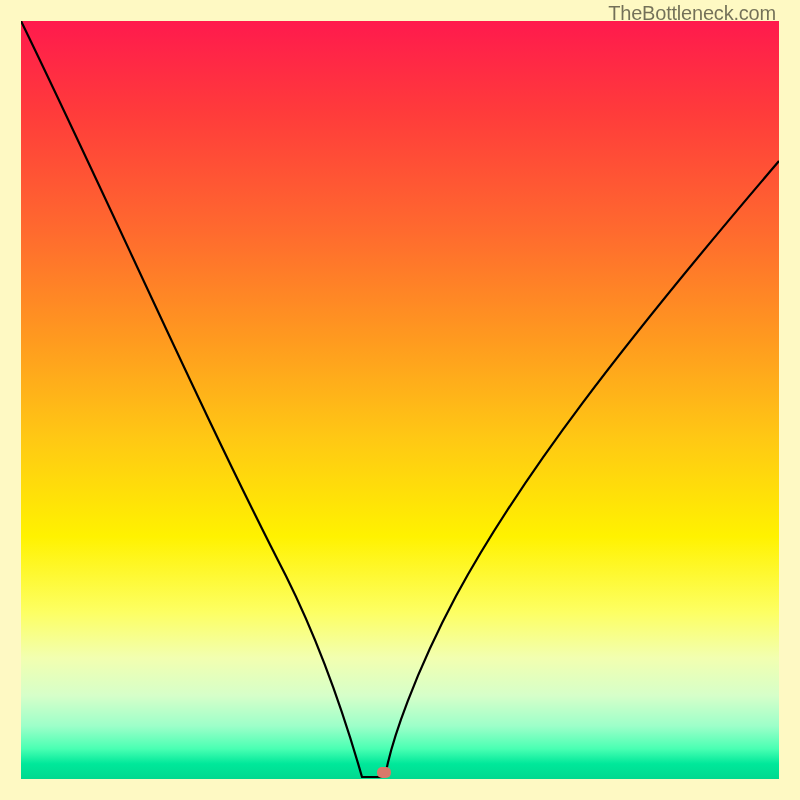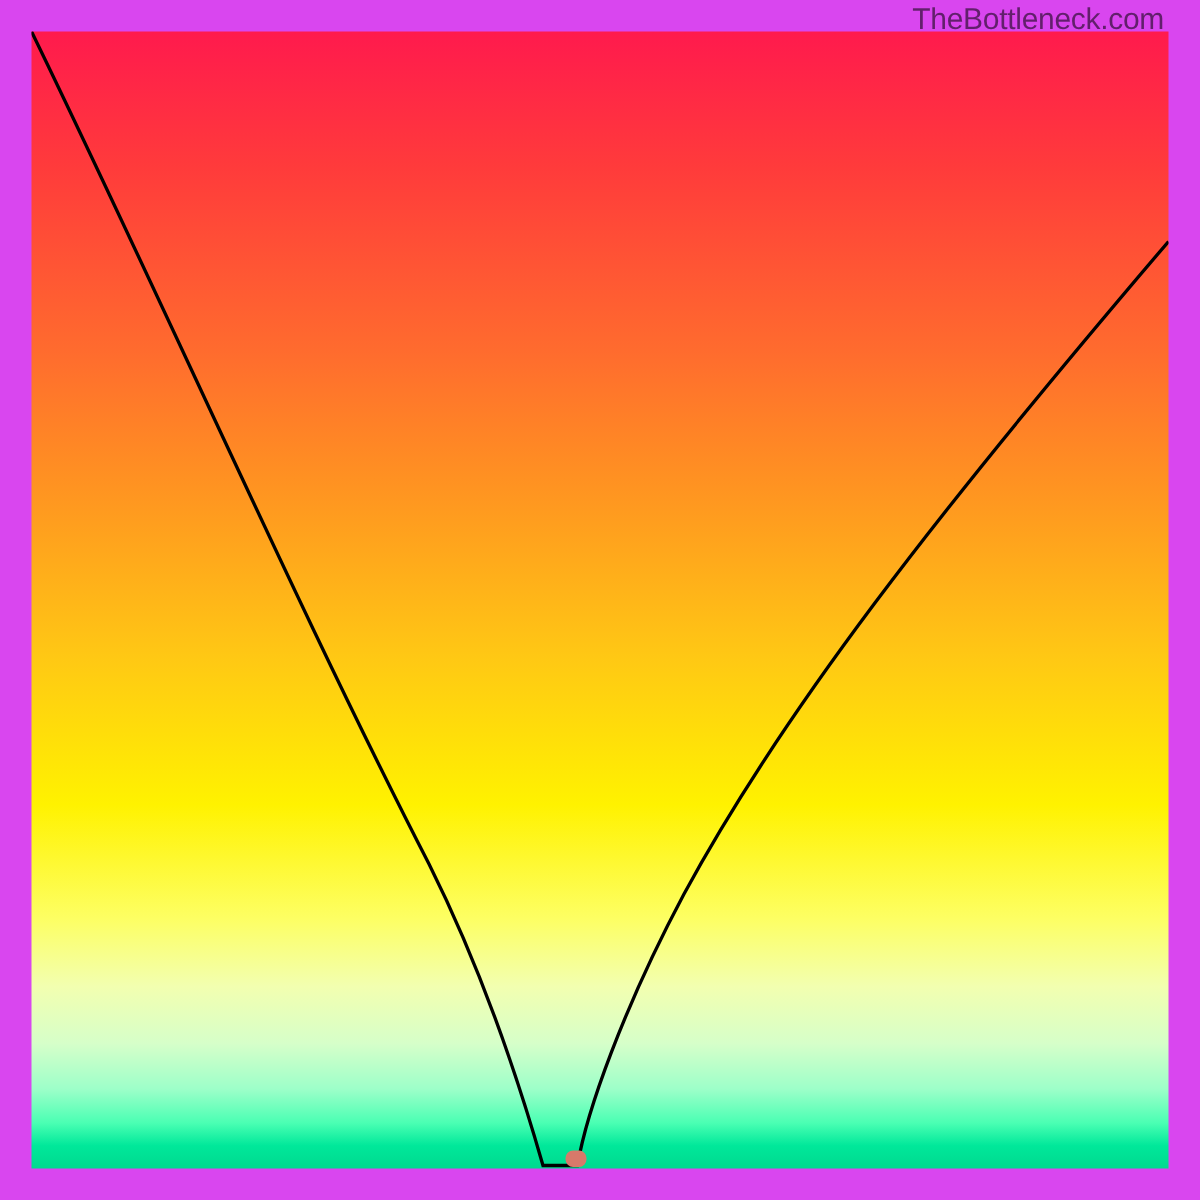--- a/index.html
+++ b/index.html
@@ -1,21 +1,21 @@
 <!DOCTYPE html>
 <html><head>
 <meta charset="utf-8">
 <style>
   * { margin: 0; padding: 0; box-sizing: border-box; }
   html, body { width: 800px; height: 800px; overflow: hidden; }
   .container {
     position: relative;
     width: 800px;
     height: 800px;
-    background: #d946ef;
+    background: #fef9c3;
   }
   .plot-area {
     position: absolute;
     left: 21px;
     top: 21px;
     width: 758px;
     height: 758px;
     background: linear-gradient(to bottom,
       #ff1a4d 0%,
       #ff3b3b 12%,

